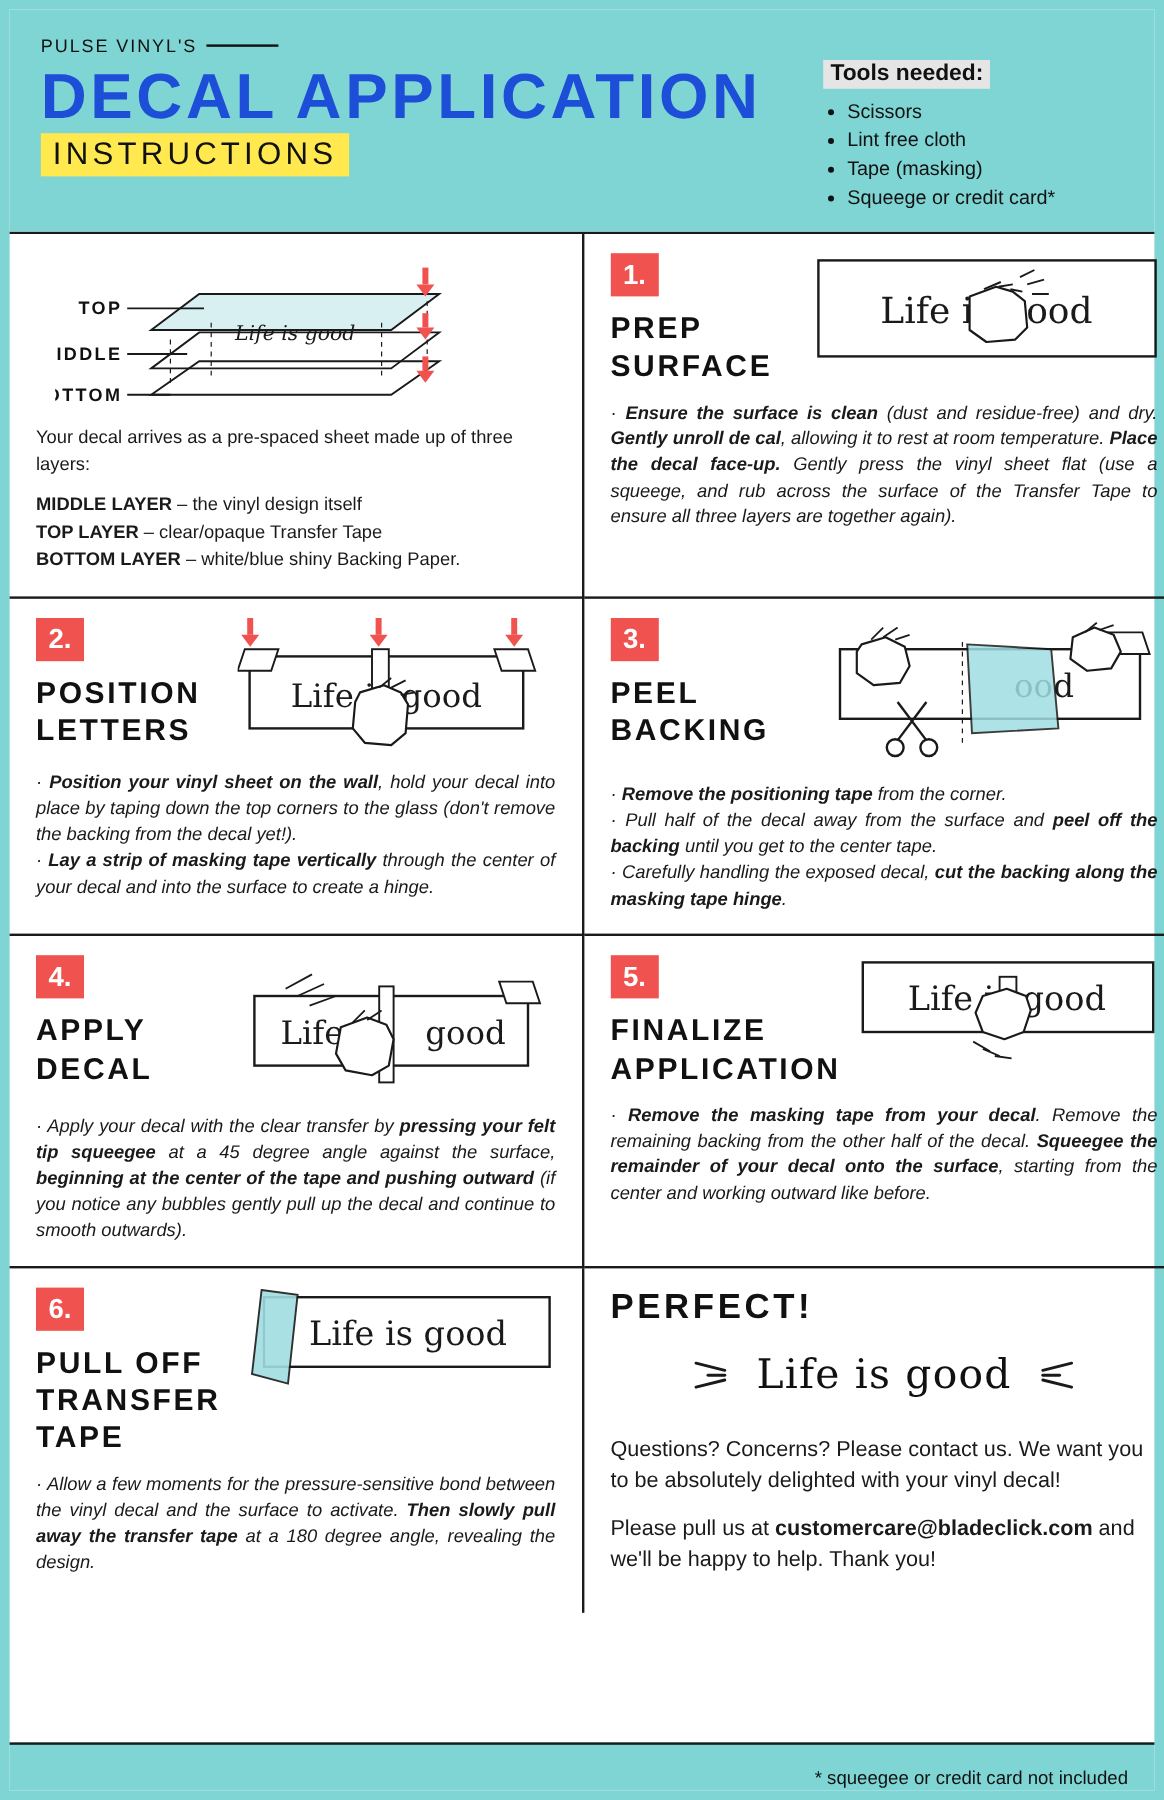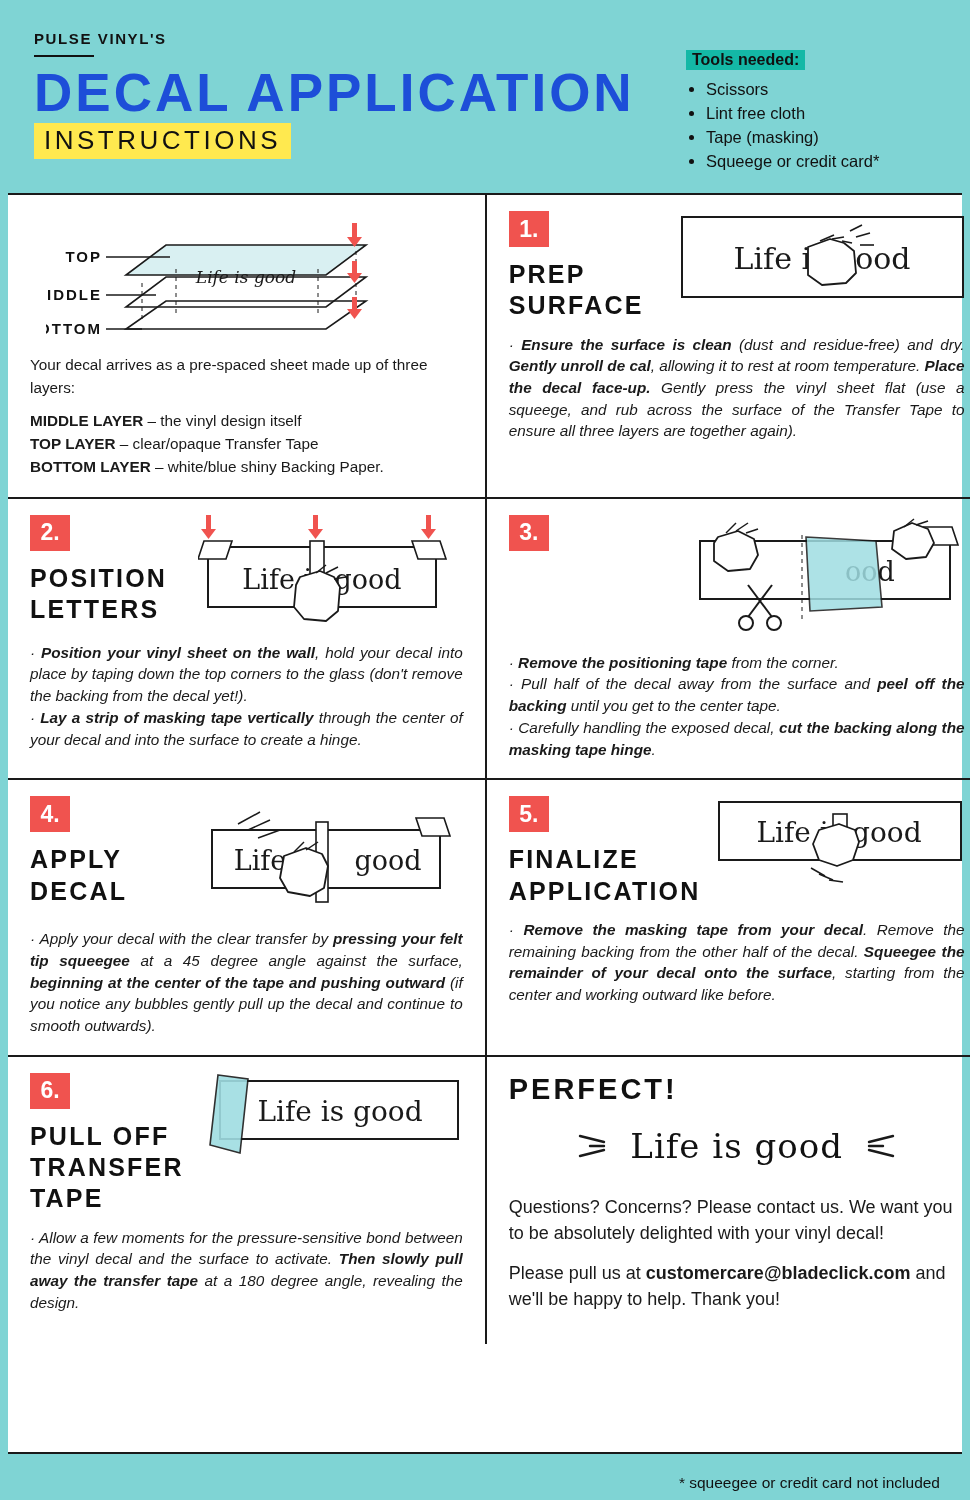--- a/index.html
+++ b/index.html
@@ -28,25 +28,25 @@
   .header {
     position: relative;
     height: 185px;
     background: #7fd4d4;
     box-sizing: border-box;
     padding: 22px 26px 0 26px;
   }
   .brand {
     font-size: 15px;
     letter-spacing: 1.6px;
-    font-weight: bold;
-    color: #111;
-    display: flex;
+    font-weight: normal;
+    color: #111;
+    display: flex;
+    align-items: center;
     gap: 8px;
-    flex-direction: column;
   }
   .brand-rule {
     display: inline-block;
     width: 60px;
     height: 2px;
     background: #111;
     margin-bottom: 2px;
   }
   .title {
     font-size: 53px;
@@ -69,22 +69,22 @@
     color: #111;
   }
   .tools {
     position: absolute;
     right: 26px;
     top: 42px;
     width: 250px;
   }
   .tools-title {
     display: inline-block;
-    background: #14b8a6;
-    font-size: 16px;
+    background: #e5e5e5;
+    font-size: 19px;
     font-weight: bold;
     padding: 1px 6px;
     color: #111;
     margin-bottom: 4px;
   }
   .tools ul {
     margin: 4px 0 0 0;
     padding-left: 20px;
     list-style: disc;
   }
@@ -349,20 +349,21 @@
       </div>
       <div class="body-text">
         <p><span id="s2">· <b>Position your vinyl sheet on the wall</b>, hold your decal into place by taping down the top corners to the glass (don't remove the backing from the decal yet!).<br>· <b>Lay a strip of masking tape vertically</b> through the center of your decal and into the surface to create a hinge.</span></p>
       </div>
     </div>
 
     <div class="cell">
       <div class="step-head">
         <div class="step-left">
           <div class="num">3.</div>
+          <div class="step-title">PEEL<br>BACKING</div>
         </div>
         <div class="art">
           <svg width="285" height="125" viewBox="0 0 285 125">
             <rect x="20" y="26" width="250" height="58" fill="none" stroke="#1a1a1a" stroke-width="2"></rect>
             <text x="190" y="66" font-family="DejaVu Serif, serif" font-size="27" text-anchor="middle" fill="#1a1a1a">ood</text>
 
             <polygon points="126,22 196,26 202,92 130,96" fill="#9fdde2" stroke="#1a1a1a" stroke-width="1.6" opacity="0.85"></polygon>
             <line x1="122" y1="20" x2="122" y2="104" stroke="#1a1a1a" stroke-width="1" stroke-dasharray="4 4"></line>
 
             <polygon points="244,12 272,12 278,30 250,30" fill="#fff" stroke="#1a1a1a" stroke-width="1.6"></polygon>

